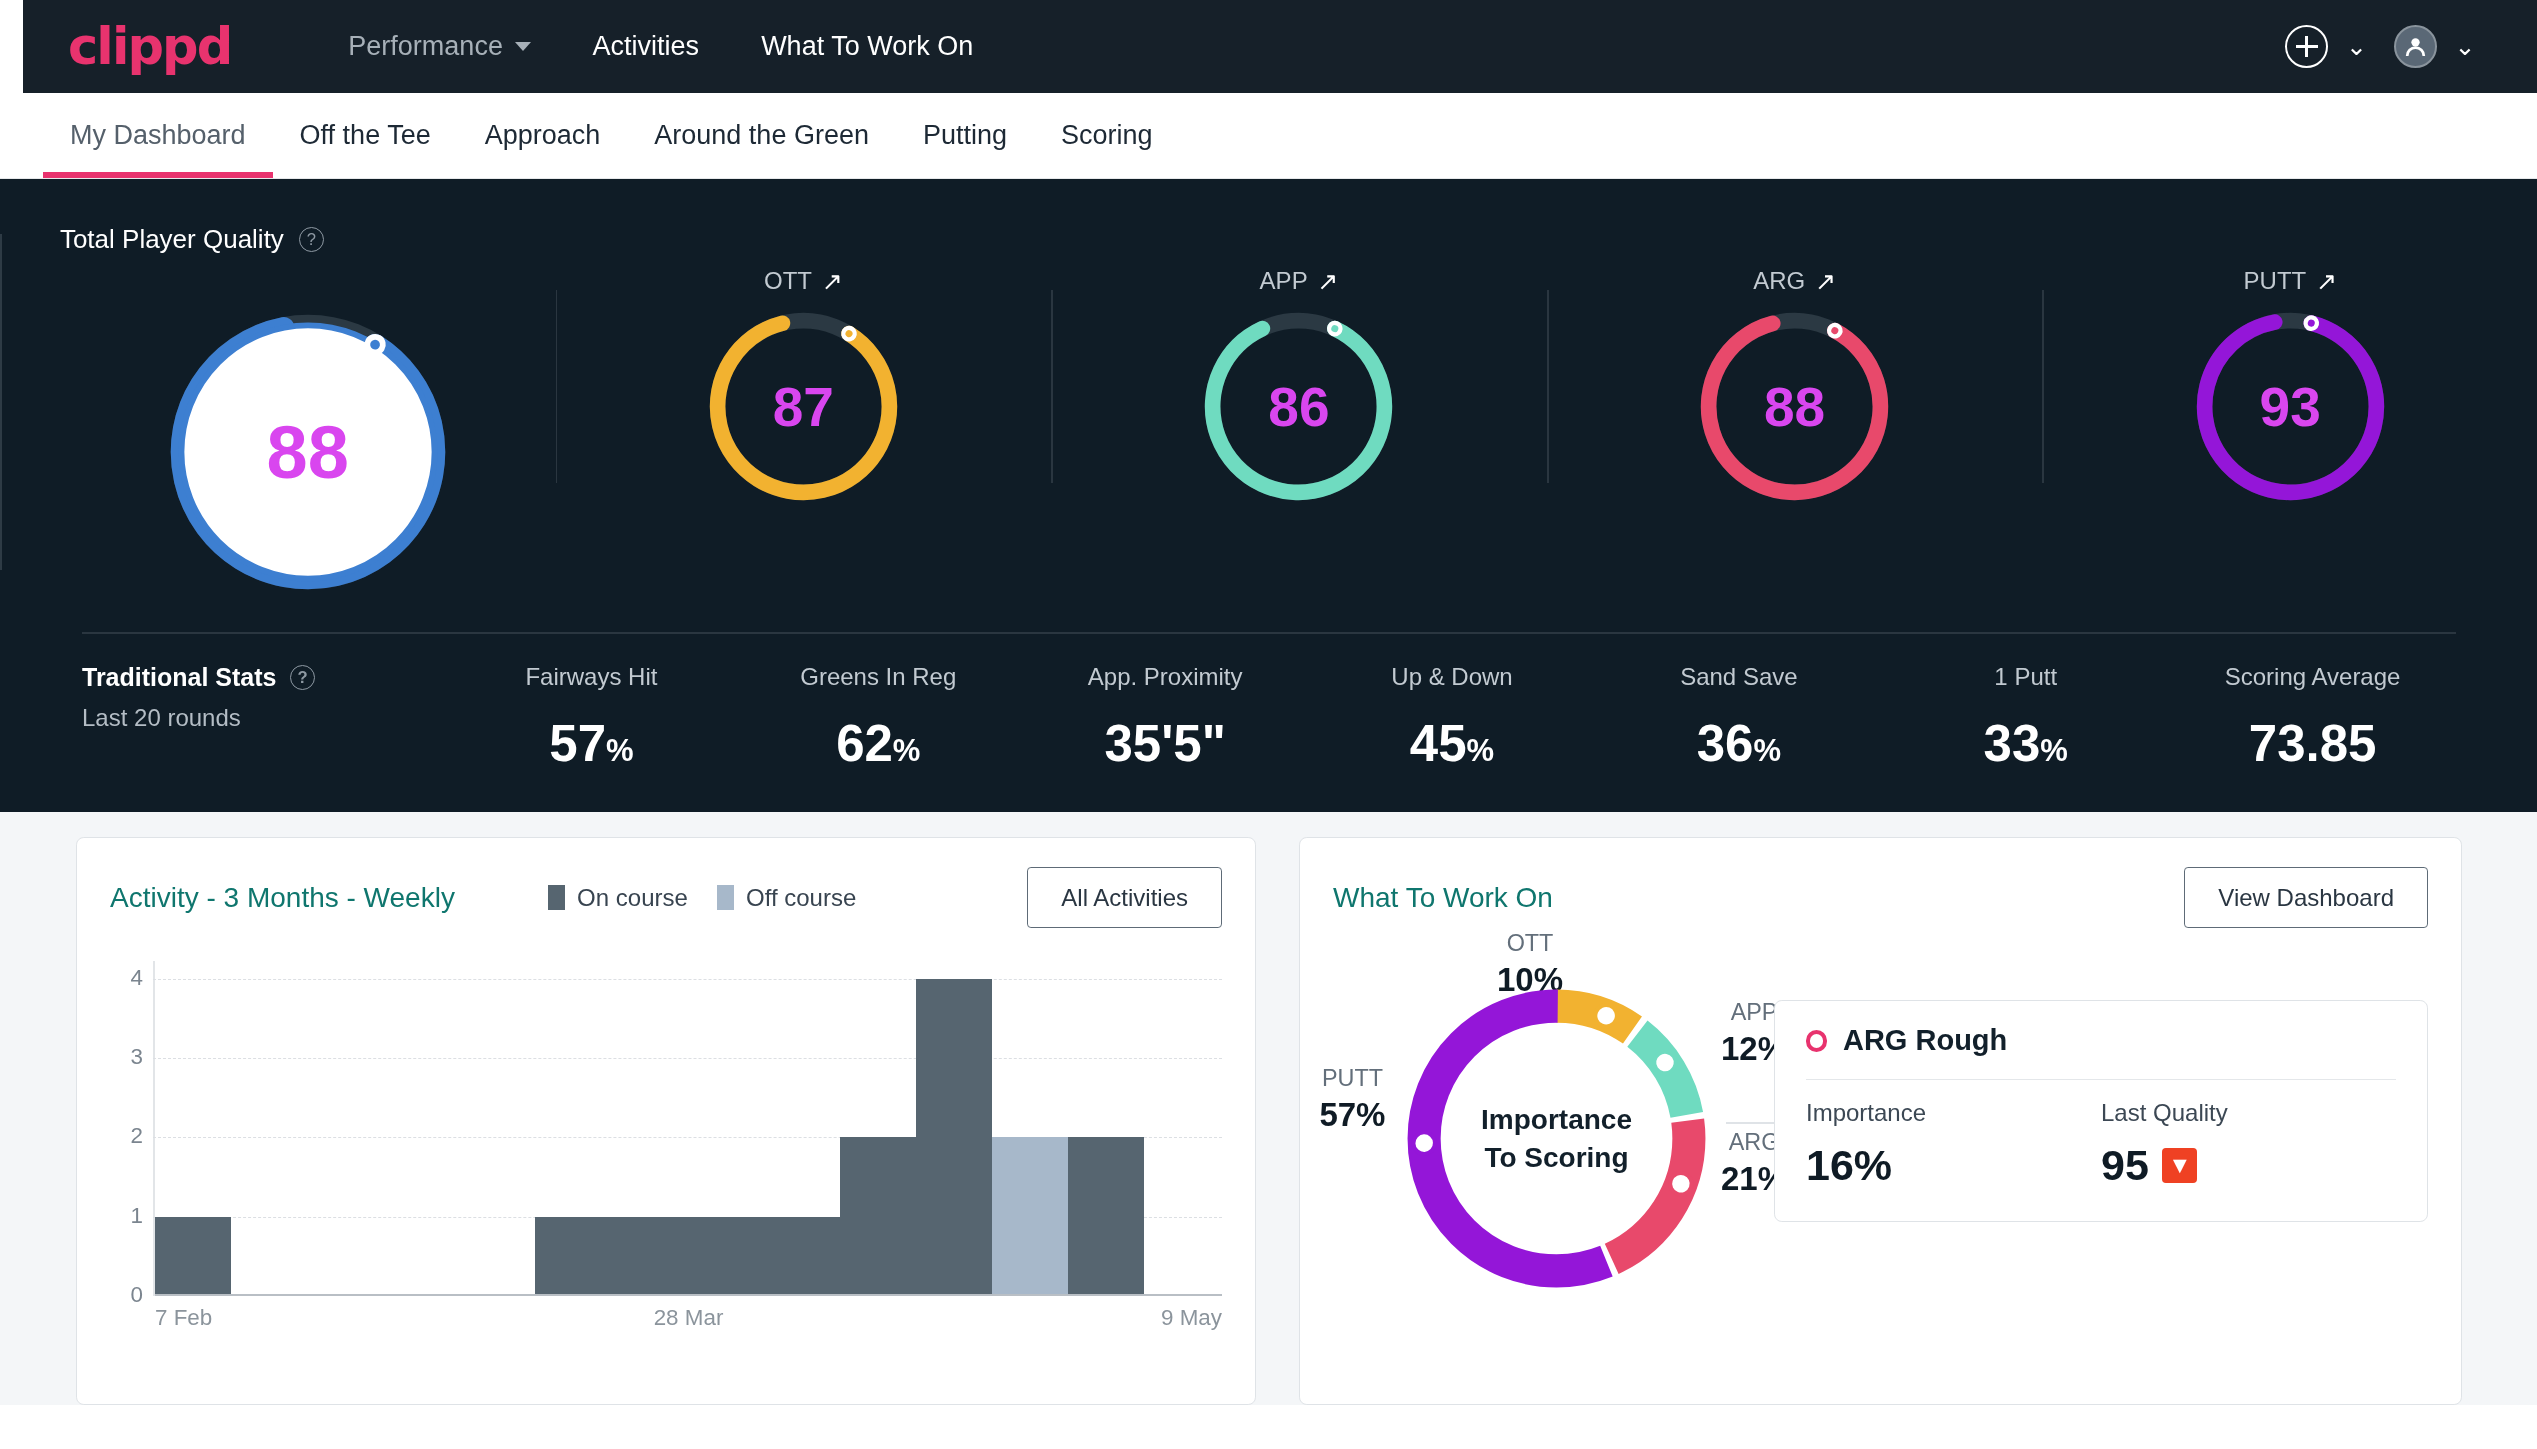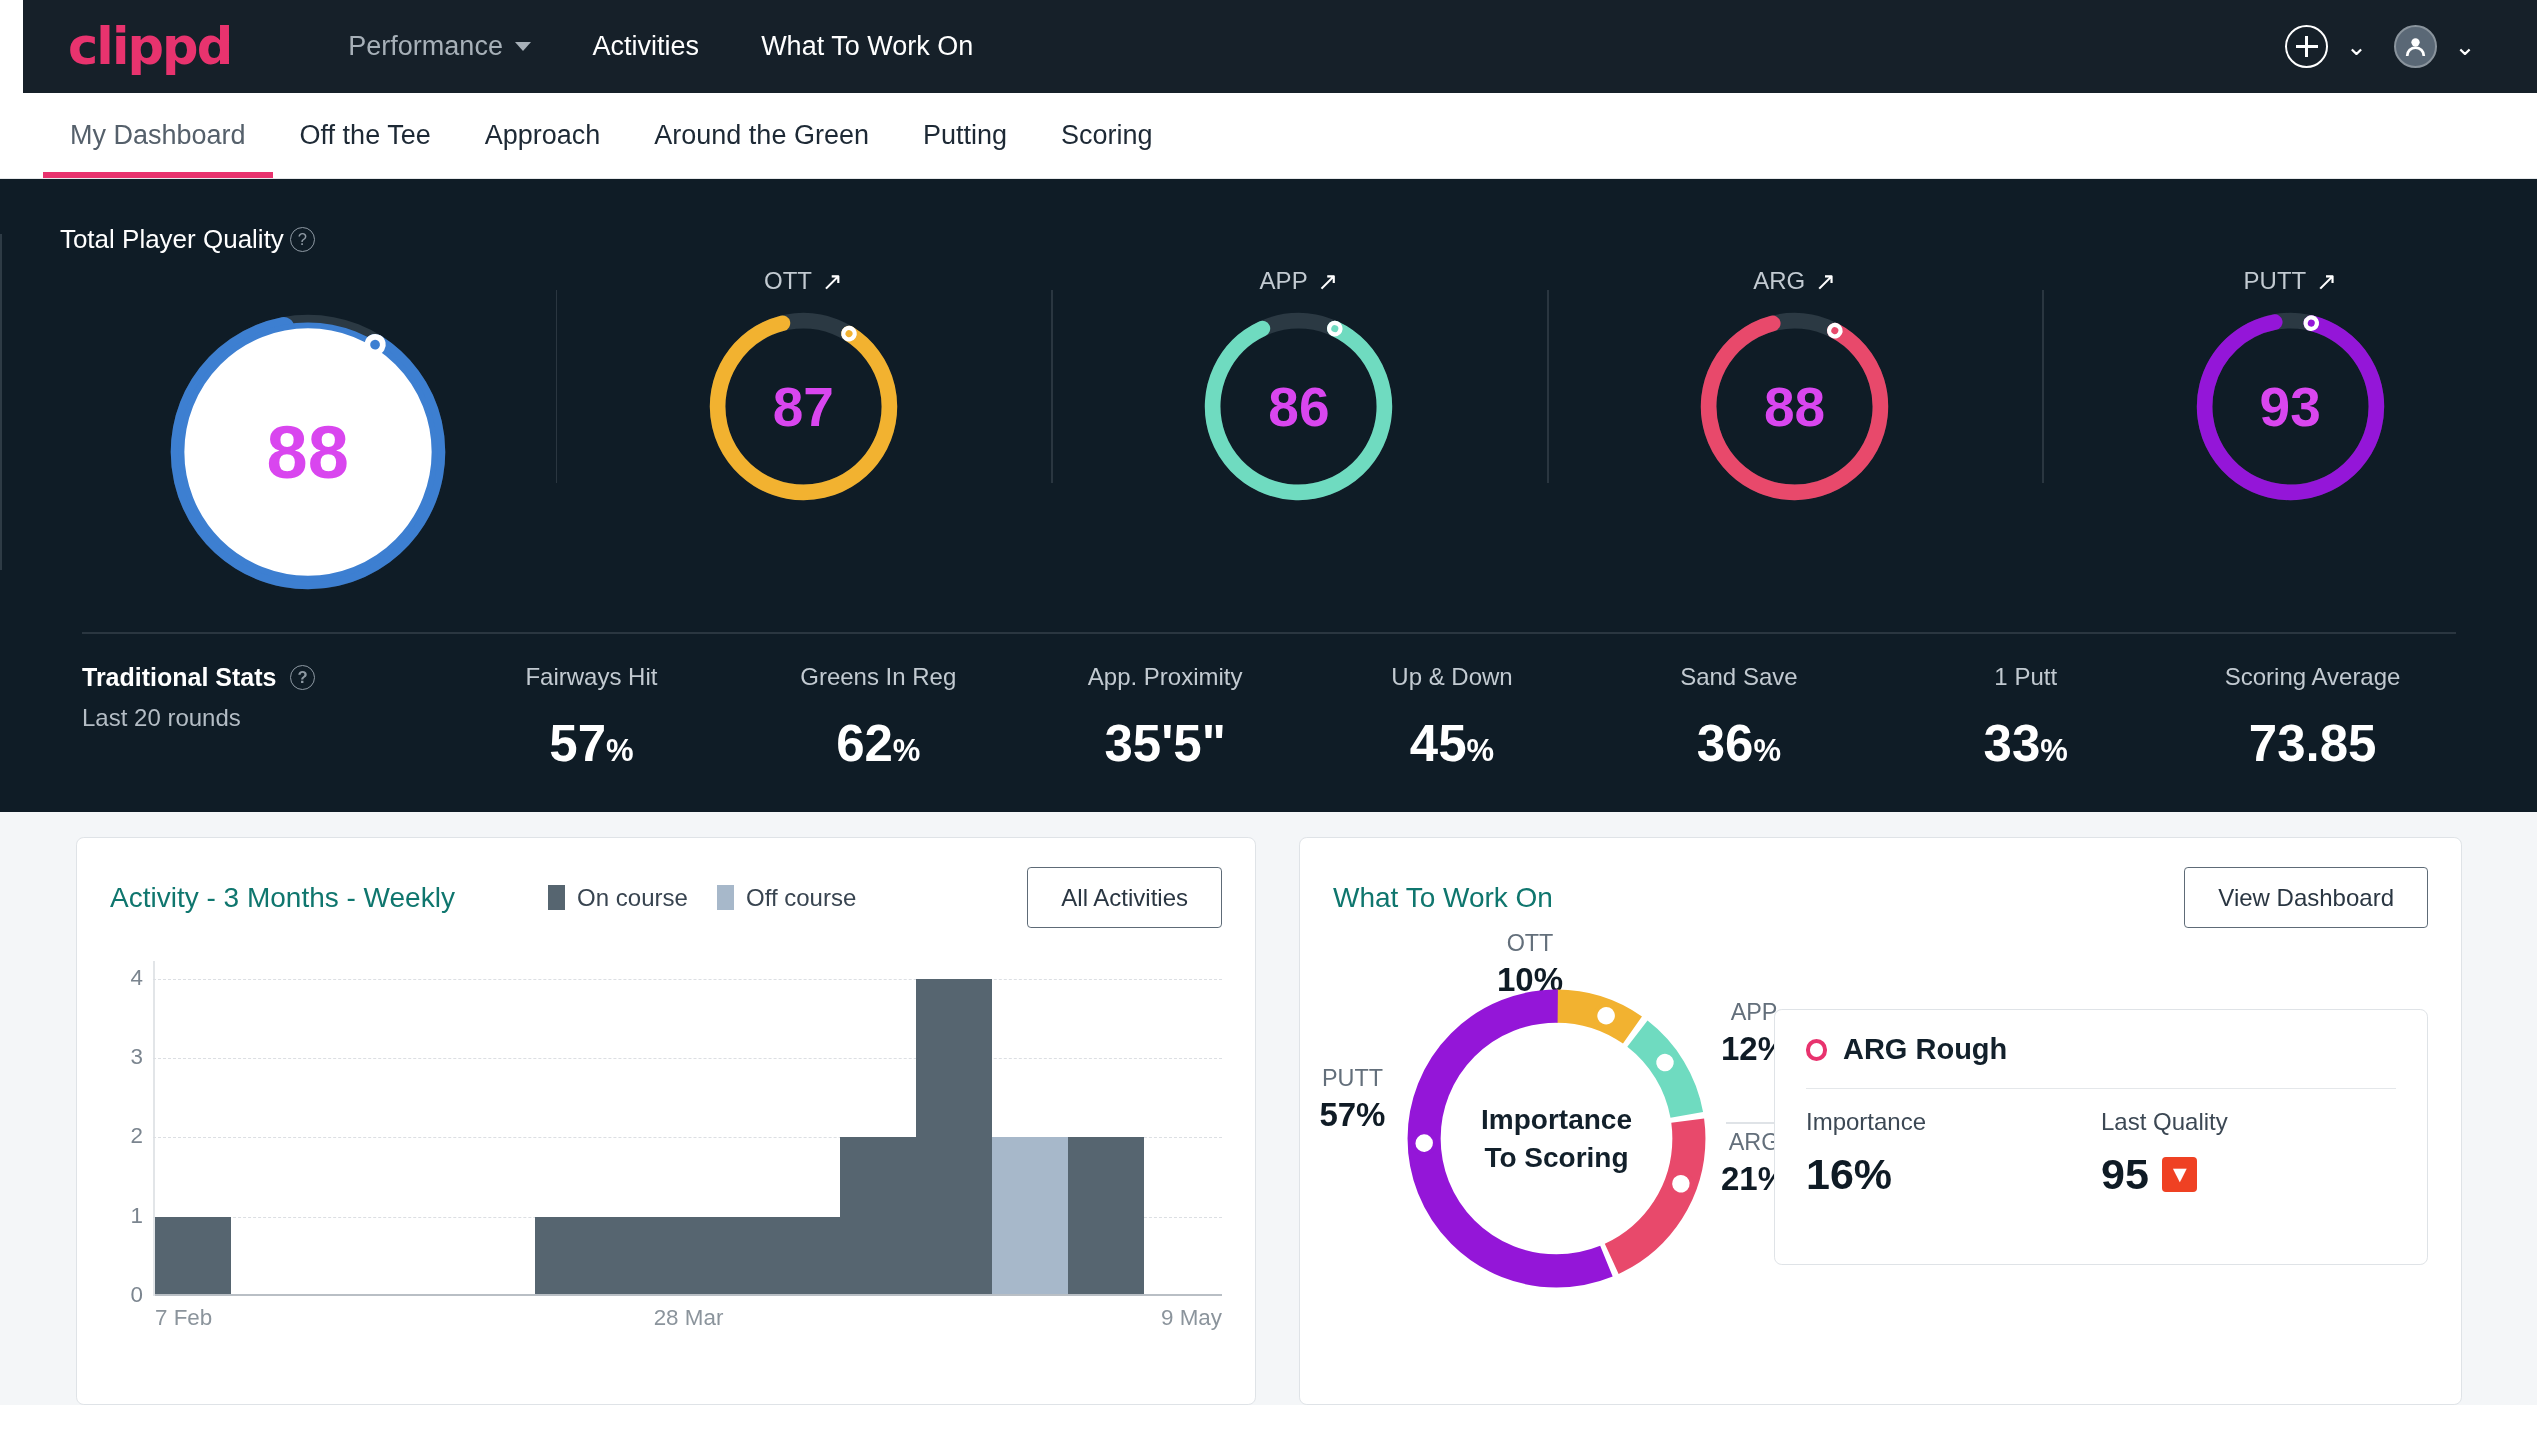--- a/index.html
+++ b/index.html
@@ -86,21 +86,21 @@
   }
   .av-person-legs {
     position: absolute; left: 57%; top: 57%; width: 17%; height: 32%;
     background: #e8e3d8;
   }
   .pname { color: #fff; font-size: 29px; font-weight: 700; margin-top: 25px; }
   .pmeta { color: #d5dbe1; font-size: 23.4px; margin-top: 13.6px; }
   .hero-divider-v { width: 1.9px; background: #2e3b45; margin: 9.7px 0 29px 0; }
   .quality { flex: 1; padding-left: 58px; }
   .q-title {
-    color: #ffffff; font-size: 26px; display: flex; align-items: center; gap: 6px;
+    color: #ffffff; font-size: 26px; display: flex; align-items: center; gap: 15px;
   }
   .help {
     width: 25px; height: 25px; border-radius: 50%; border: 1.9px solid #8e99a3;
     color: #8e99a3; font-size: 16.6px; display: inline-flex;
     align-items: center; justify-content: center; cursor: pointer;
   }
   .gauges { display: flex; align-items: flex-start; margin-top: 11.7px; }
   .gauge-cell {
     flex: 1; display: flex; flex-direction: column; align-items: center;
     position: relative;
@@ -175,24 +175,23 @@
   .donut-wrap { position: absolute; left: 58px; top: 29px; width: 331px; height: 331px; }
   .donut-center {
     position: absolute; inset: 0; display: flex; flex-direction: column;
     align-items: center; justify-content: center; font-size: 28px;
     color: #12202b; font-weight: 700; line-height: 1.35; text-align: center;
   }
   .dlabel { position: absolute; text-align: center; }
   .dlabel .k { font-size: 23.4px; color: #636f7b; }
   .dlabel .v { font-size: 33px; color: #0f1b25; font-weight: 700; margin-top: 3.9px; }
   .detail {
-    position: absolute; right: 0px; top: 56px; width: 654px; height: 256px;
+    position: absolute; right: 0px; top: 56px; width: 654px; height: 222px;
     border: 1px solid #dfe3e7; border-radius: 7.8px; background: #fff;
     padding: 23.4px 31px;
-    margin-top: 9px;
   }
   .detail-head { display: flex; align-items: center; gap: 15.6px; }
   .ring-dot {
     width: 21.4px; height: 21.4px; border-radius: 50%;
     border: 4.9px solid #e8336e;
   }
   .detail-title { font-size: 29px; font-weight: 700; color: #12202b; }
   .detail-sep { height: 1px; background: #e4e7ea; margin: 21.4px 0 19.5px 0; }
   .detail-cols { display: flex; }
   .dcol { flex: 1; }

